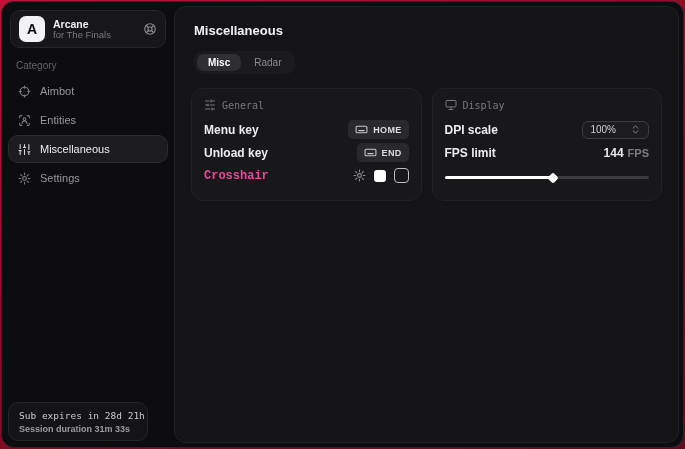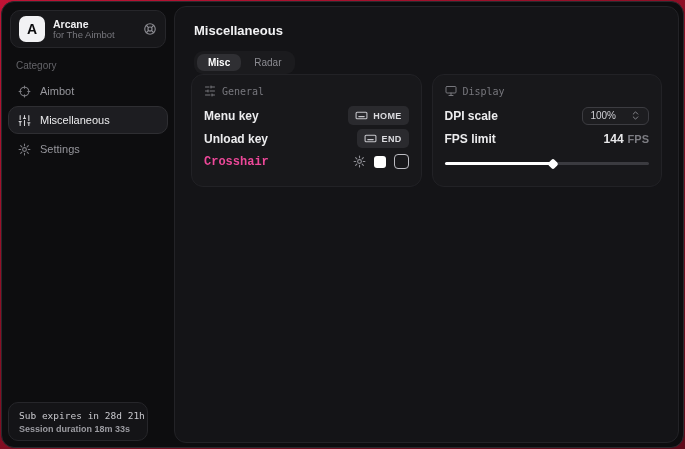--- a/index.html
+++ b/index.html
@@ -57,21 +57,21 @@
   .page-title { color:#f2f2f4; font-size:13px; font-weight:700; margin:2px 0 0 3px; }
   .tabs {
     margin:13px 0 0 3px; display:inline-flex; gap:2px;
     background:#1b1b1e; border-radius:9px; padding:3px;
   }
   .tab {
     border:none; background:transparent; color:#8c8c92; font-family:inherit;
     font-size:10px; padding:3px 11px; border-radius:7px; cursor:pointer;
   }
   .tab.active { background:#2f2f33; color:#ffffff; font-weight:600; }
-  .cards { display:flex; gap:10px; align-items:stretch; }
+  .cards { margin-top:14px; display:flex; gap:10px; align-items:stretch; }
   .card {
     flex:1; background:#18181b; border:1px solid #222226; border-radius:12px;
     padding:10px 12px 13px;
   }
   .card-header {
     display:flex; align-items:center; gap:6px; margin-bottom:7px;
     color:#77777d; font-family:"DejaVu Sans Mono", monospace; font-size:10px;
   }
   .row { display:flex; align-items:center; justify-content:space-between; height:23px; }
   .row-label { color:#ececee; font-size:12px; font-weight:600; }
@@ -113,21 +113,21 @@
 </head>
 <body>
 
 <div class="window">
 
   <aside class="sidebar">
     <div class="brand-card">
       <div class="logo">A</div>
       <div class="brand-text">
         <div class="brand-title">Arcane</div>
-        <div class="brand-sub">for The Aimbot</div>
+        <div class="brand-sub">for The Finals</div>
       </div>
       <span class="icon lifebuoy">
         <svg width="14" height="14" viewBox="0 0 24 24" fill="none" stroke="currentColor" stroke-width="2" stroke-linecap="round">
           <circle cx="12" cy="12" r="9"></circle>
             <circle cx="12" cy="12" r="3.5"></circle>
           <path d="M5.6 5.6l3.9 3.9M14.5 14.5l3.9 3.9M5.6 18.4l3.9-3.9M14.5 9.5l3.9-3.9"></path>
         </svg>
       </span>
     </div>
 
@@ -136,20 +136,30 @@
     <nav class="nav">
       <div class="nav-item">
         <span class="icon">
           <svg width="13" height="13" viewBox="0 0 24 24" fill="none" stroke="currentColor" stroke-width="2" stroke-linecap="round">
             <circle cx="12" cy="12" r="8"></circle>
               <path d="M12 2v4M12 18v4M2 12h4M18 12h4"></path>
           </svg>
         </span>
         <span>Aimbot</span>
       </div>
+      <div class="nav-item">
+        <span class="icon">
+          <svg width="13" height="13" viewBox="0 0 24 24" fill="none" stroke="currentColor" stroke-width="2" stroke-linecap="round" stroke-linejoin="round">
+            <path d="M3 7V5a2 2 0 0 1 2-2h2M17 3h2a2 2 0 0 1 2 2v2M21 17v2a2 2 0 0 1-2 2h-2M7 21H5a2 2 0 0 1-2-2v-2"></path>
+            <circle cx="12" cy="9.5" r="2.5"></circle>
+              <path d="M7.5 17.5a4.5 4.5 0 0 1 9 0"></path>
+          </svg>
+        </span>
+        <span>Entities</span>
+      </div>
       <div class="nav-item active">
         <span class="icon">
           <svg width="13" height="13" viewBox="0 0 24 24" fill="none" stroke="currentColor" stroke-width="2" stroke-linecap="round">
             <path d="M4 21v-7M4 10V3M12 21v-9M12 8V3M20 21v-5M20 12V3M2 14h4M10 8h4M18 16h4"></path>
           </svg>
         </span>
         <span>Miscellaneous</span>
       </div>
       <div class="nav-item">
         <span class="icon">
@@ -157,21 +167,21 @@
             <circle cx="12" cy="12" r="3.5"></circle>
             <path d="M12 2v3M12 19v3M2 12h3M19 12h3M4.9 4.9l2.2 2.2M16.9 16.9l2.2 2.2M19.1 4.9l-2.2 2.2M7.1 16.9l-2.2 2.2"></path>
           </svg>
         </span>
         <span>Settings</span>
       </div>
     </nav>
 
     <div class="sub-card">
       <div class="sub-line1">Sub expires in 28d 21h</div>
-      <div class="sub-line2">Session duration 18m 33s</div>
+      <div class="sub-line2">Session duration 31m 33s</div>
     </div>
   </aside>
 
   <main class="panel">
     <h1 class="page-title">Miscellaneous</h1>
 
     <div class="tabs">
       <button class="tab active">Misc</button>
       <button class="tab">Radar</button>
     </div>

